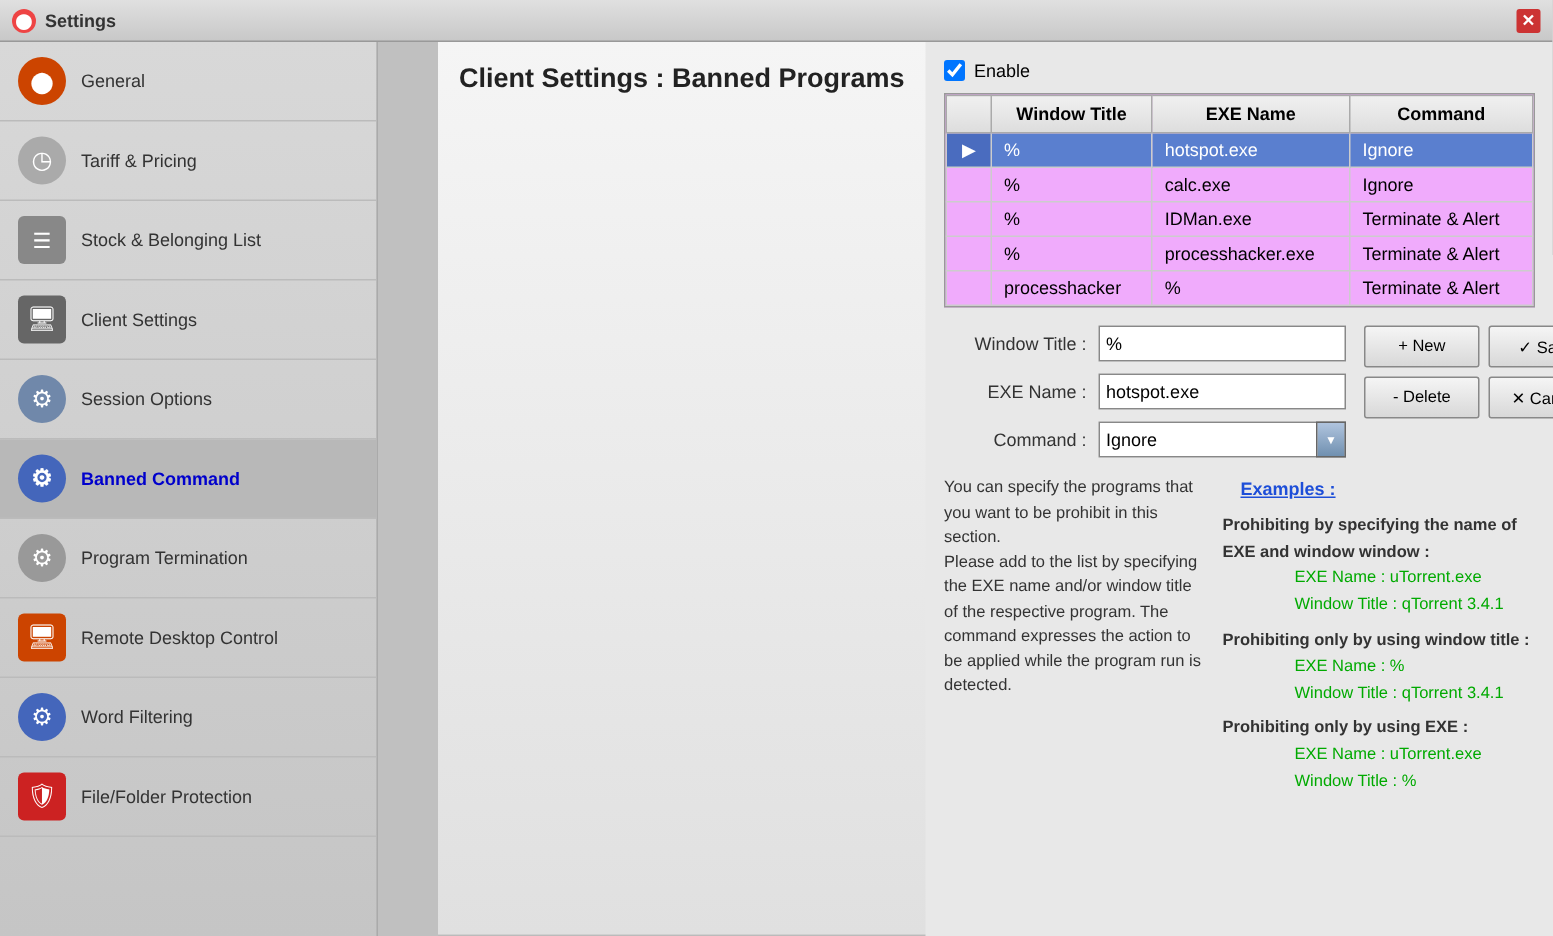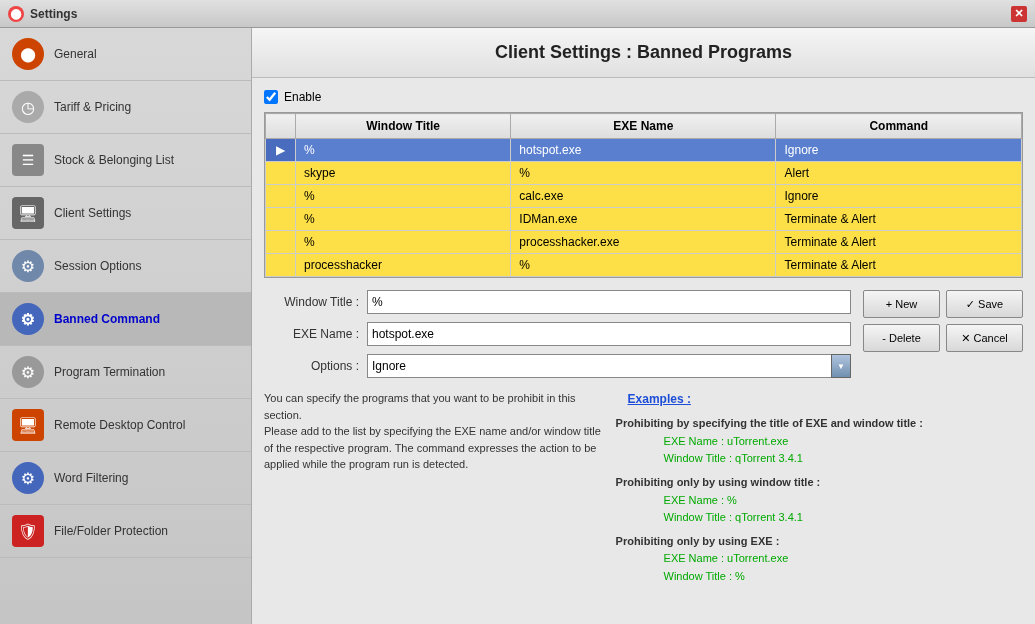--- a/index.html
+++ b/index.html
@@ -78,21 +78,22 @@
     }
     .sidebar-item.active .sidebar-label {
       color: #0000cc;
     }
 
     
     .content {
       flex: 1;
       background: #e8e8e8;
       display: flex;
-      flex-direction: column;
+      flex-direction: row;
+      margin-left: 40px;
     }
 
     .content-header {
       background: linear-gradient(to bottom, #f5f5f5, #e0e0e0);
       padding: 14px;
       text-align: center;
       border-bottom: 1px solid #bbb;
     }
     .content-header h1 {
       font-size: 18px;
@@ -115,21 +116,21 @@
       align-items: center;
       gap: 6px;
     }
     .enable-row input[type=checkbox] {
       width: 14px; height: 14px;
     }
 
     
     .table-container {
       border: 1px solid #999;
-      background: #fde047;
+      background: #f0abfc;
       position: relative;
     }
     table {
       width: 100%;
       border-collapse: collapse;
     }
     table th {
       background: linear-gradient(to bottom, #f0f0f0, #ddd);
       border: 1px solid #aaa;
       padding: 5px 8px;
@@ -360,26 +361,20 @@
                 <th>Command</th>
               </tr>
             </thead>
             <tbody id="table-body">
 
             <tr class="selected">
                   <td style="text-align: center;">▶</td>
                   <td>%</td>
                   <td>hotspot.exe</td>
                   <td>Ignore</td>
-                </tr>
-                <tr>
-                  <td style="text-align: center;"></td>
-                  <td>skype</td>
-                  <td>%</td>
-                  <td>Alert</td>
                 </tr>
                 <tr>
                   <td style="text-align: center;"></td>
                   <td>%</td>
                   <td>calc.exe</td>
                   <td>Ignore</td>
                 </tr>
                 <tr>
                   <td style="text-align: center;"></td>
                   <td>%</td>
@@ -407,21 +402,21 @@
         <div class="form-fields">
           <div class="form-row">
             <span class="form-label">Window Title :</span>
             <input class="form-input" type="text" value="%" style="">
           </div>
           <div class="form-row">
             <span class="form-label">EXE Name :</span>
             <input class="form-input" type="text" value="hotspot.exe" style="">
           </div>
           <div class="form-row">
-            <span class="form-label">Options :</span>
+            <span class="form-label">Command :</span>
             <div class="form-select-wrapper">
               <select class="form-select">
                 <option>Ignore</option>
                 <option>Alert</option>
                 <option>Terminate &amp; Alert</option>
               </select>
               <div class="select-arrow">▼</div>
             </div>
           </div>
         </div>
@@ -439,21 +434,21 @@
       </div>
 
       <div class="bottom-section">
         <div class="description">
           <span>You can specify the programs that you want to be prohibit in this section.<br>Please add to the list by specifying the EXE name and/or window title of the respective program. The command expresses the action to be applied while the program run is detected.</span>
         </div>
         <div class="examples">
           <div class="examples-title">Examples :</div>
 
           <div class="example-group">
-            <div class="example-group-title">Prohibiting by specifying the title of EXE and window title :</div>
+            <div class="example-group-title">Prohibiting by specifying the name of EXE and window window :</div>
             <div class="example-value">EXE Name : uTorrent.exe</div>
             <div class="example-value">Window Title : qTorrent 3.4.1</div>
           </div>
 
           <div class="example-group">
             <div class="example-group-title">Prohibiting only by using window title :</div>
             <div class="example-value">EXE Name : %</div>
             <div class="example-value">Window Title : qTorrent 3.4.1</div>
           </div>
 

